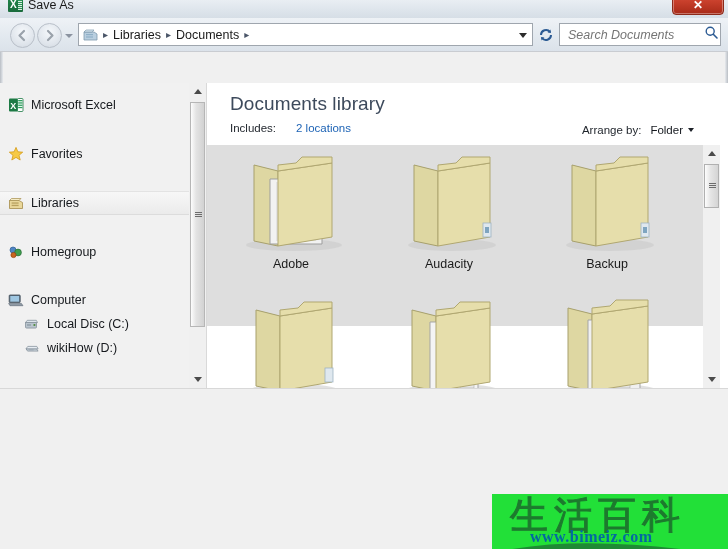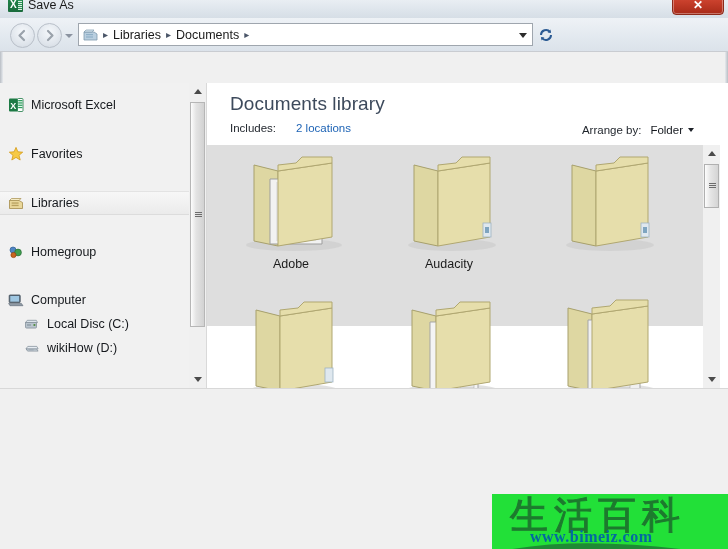--- a/index.html
+++ b/index.html
@@ -427,20 +427,29 @@
 
     <div class="refresh-btn">
       <svg width="16" height="16" viewBox="0 0 16 16">
         <path d="M3 8 a5 5 0 0 1 9-3" fill="none" stroke="#2b5a93" stroke-width="2"></path>
         <path d="M12.5 2.5 L13 6 L9.6 5.4 z" fill="#2b5a93"></path>
         <path d="M13 8 a5 5 0 0 1 -9 3" fill="none" stroke="#2b5a93" stroke-width="2"></path>
         <path d="M3.5 13.5 L3 10 L6.4 10.6 z" fill="#2b5a93"></path>
       </svg>
     </div>
 
+    <div class="searchbox">
+      <input type="text" placeholder="Search Documents" style="">
+      <span class="search-icon">
+        <svg width="15" height="15" viewBox="0 0 15 15">
+          <circle cx="6.2" cy="6.2" r="4" fill="none" stroke="#2b5a93" stroke-width="1.4"></circle>
+          <line x1="9.3" y1="9.3" x2="13" y2="13" stroke="#2b5a93" stroke-width="1.6" stroke-linecap="round"></line>
+        </svg>
+      </span>
+    </div>
   </div>
 
 
   <div class="sb-edge-l"></div>
   <div class="sidebar">
 
     <div class="nav-item" style="top:12px">
       <span class="ico">
         <svg width="16" height="16" viewBox="0 0 16 16">
           <rect x="1" y="1.5" width="9" height="13" rx="1" fill="#1d7a45"></rect>
@@ -604,20 +613,21 @@
         <div class="folder-wrap">
           <svg width="118" height="104" viewBox="0 0 118 104">
             <ellipse cx="62" cy="96" rx="44" ry="6" fill="#c9c9c9" opacity=".55"></ellipse>
             <path d="M24 16 L24 92 L48 97 L48 22 Z" fill="#ded7a2" stroke="#a7a06c" stroke-width="1"></path>
             <path d="M48 22 L48 97 L100 88 L100 14 Z" fill="#e6deab" stroke="#b0a771" stroke-width="1"></path>
             <path d="M48 22 L100 14 L100 8 L72 8 L66 14 L48 16 Z" fill="#e6deab" stroke="#b0a771" stroke-width="1"></path>
             <rect x="93" y="74" width="8" height="14" fill="#dfe8ef" stroke="#9fb3c2" stroke-width=".8"></rect>
             <rect x="95" y="78" width="4" height="6" fill="#7fa5c0"></rect>
           </svg>
         </div>
+        <div class="label">Backup</div>
       </div>
 
       <div class="cell" style="left:5px; top:145px;">
         <div class="folder-wrap">
           <svg width="118" height="104" viewBox="0 0 118 104">
             <ellipse cx="62" cy="96" rx="44" ry="6" fill="#c9c9c9" opacity=".55"></ellipse>
             <path d="M24 16 L24 92 L48 97 L48 22 Z" fill="#ded7a2" stroke="#a7a06c" stroke-width="1"></path>
             <path d="M48 22 L48 97 L100 88 L100 14 Z" fill="#e6deab" stroke="#b0a771" stroke-width="1"></path>
             <path d="M48 22 L100 14 L100 8 L72 8 L66 14 L48 16 Z" fill="#e6deab" stroke="#b0a771" stroke-width="1"></path>
             <rect x="93" y="74" width="8" height="14" fill="#dfe8ef" stroke="#9fb3c2" stroke-width=".8"></rect>

